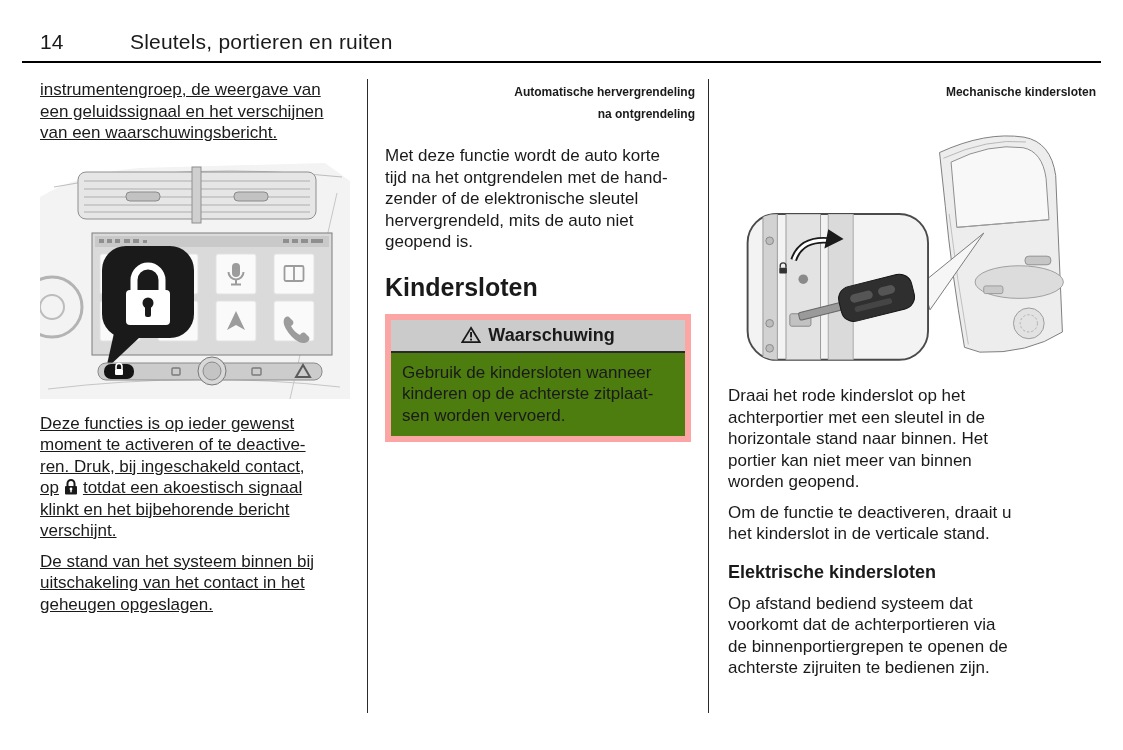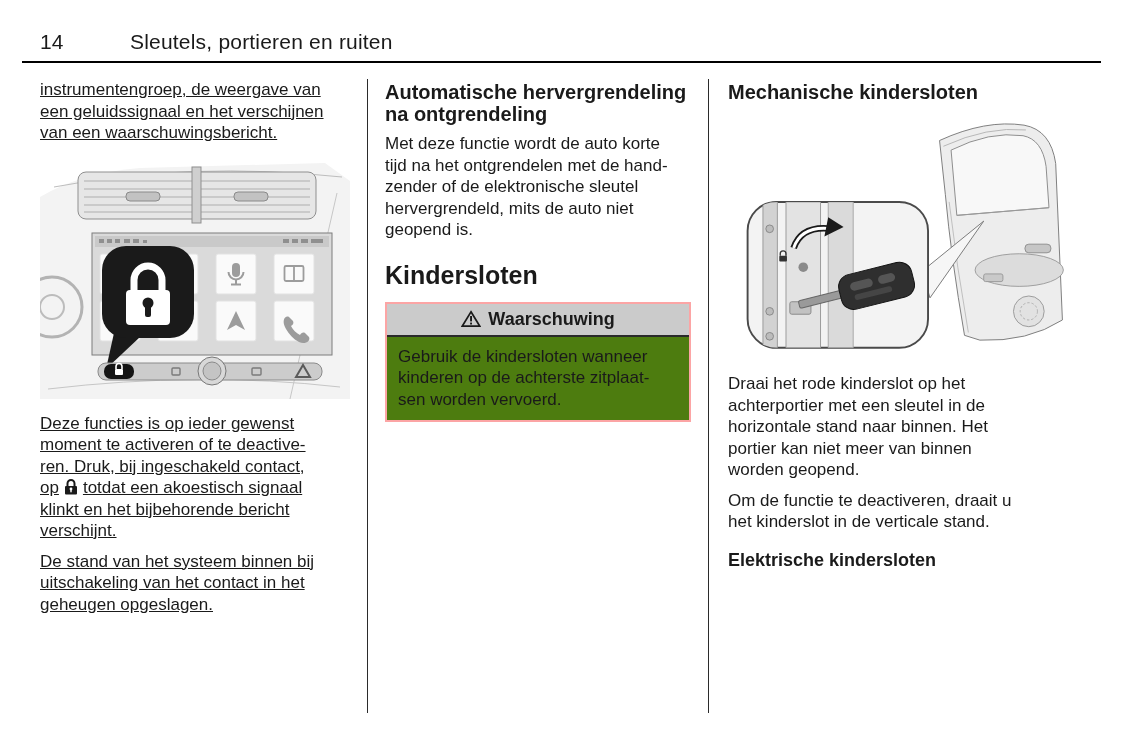--- a/index.html
+++ b/index.html
@@ -13,31 +13,31 @@
   .columns{display:flex;align-items:stretch;margin:16px 22px 0 40px;min-height:634px;}
   .col{box-sizing:border-box;}
   .col1{width:313px;flex:0 0 313px;text-decoration:underline;}
   .col2{width:310px;flex:0 0 310px;margin-left:17px;}
   .col3{flex:1 1 auto;margin-left:19px;margin-right:8px;}
   .vsep{width:1px;flex:0 0 1px;background:#2b2b2b;}
   .vsep.s1{margin-left:14px;}
   .vsep.s2{margin-left:13px;}
   
   .para{margin:0 0 9px;font-size:17px;line-height:21.5px;white-space:pre-line;}
-  .h-section{margin:2px 0 8px;font-size:20px;line-height:22px;font-weight:bold;white-space:pre-line;}
+  .h-section{margin:2px 0 20px;font-size:12px;line-height:22px;font-weight:bold;white-space:pre-line;text-align:right;}
   .h-big{margin:20px 0 13px;font-size:25px;line-height:28px;font-weight:bold;}
   .h-sub{margin:16px 0 10px;font-size:18px;line-height:22px;font-weight:bold;}
   
   .figure{margin:8px 0 14px;}
   .figure svg{display:block;}
   .fig-right{margin:8px 0 12px 10px;}
   
   .inline-lock{display:inline-block;width:14px;height:16px;vertical-align:-2px;margin:0 5px;}
   
-  .warnbox{border:2px solid #fca5a5;margin-top:8px;width:306px;box-sizing:border-box;}
+  .warnbox{border:6px solid #fca5a5;margin-top:8px;width:306px;box-sizing:border-box;}
   .warnhead{background:#cbcbcb;border-bottom:2px solid #2a2a2a;text-align:center;font-weight:bold;font-size:18px;padding:5px 4px;display:flex;justify-content:center;align-items:center;gap:7px;}
   .warnbody{padding:9px 11px 10px;font-size:17px;line-height:21.5px;white-space:pre-line;background:#4d7c0f;}
 </style>
 </head>
 <body>
 
 <div class="page">
 
   <div class="pagehead">
     <span class="pagenum">14</span>
@@ -255,16 +255,20 @@
 
       <p class="para">Draai het rode kinderslot op het
 achterportier met een sleutel in de
 horizontale stand naar binnen. Het
 portier kan niet meer van binnen
 worden geopend.</p>
       <p class="para">Om de functie te deactiveren, draait u
 het kinderslot in de verticale stand.</p>
 
       <h2 class="h-sub">Elektrische kindersloten</h2>
+      <p class="para">Op afstand bediend systeem dat
+voorkomt dat de achterportieren via
+de binnenportiergrepen te openen de
+achterste zijruiten te bedienen zijn.</p>
     </div>
 
   </div>
 </div>
 
 </body></html>

